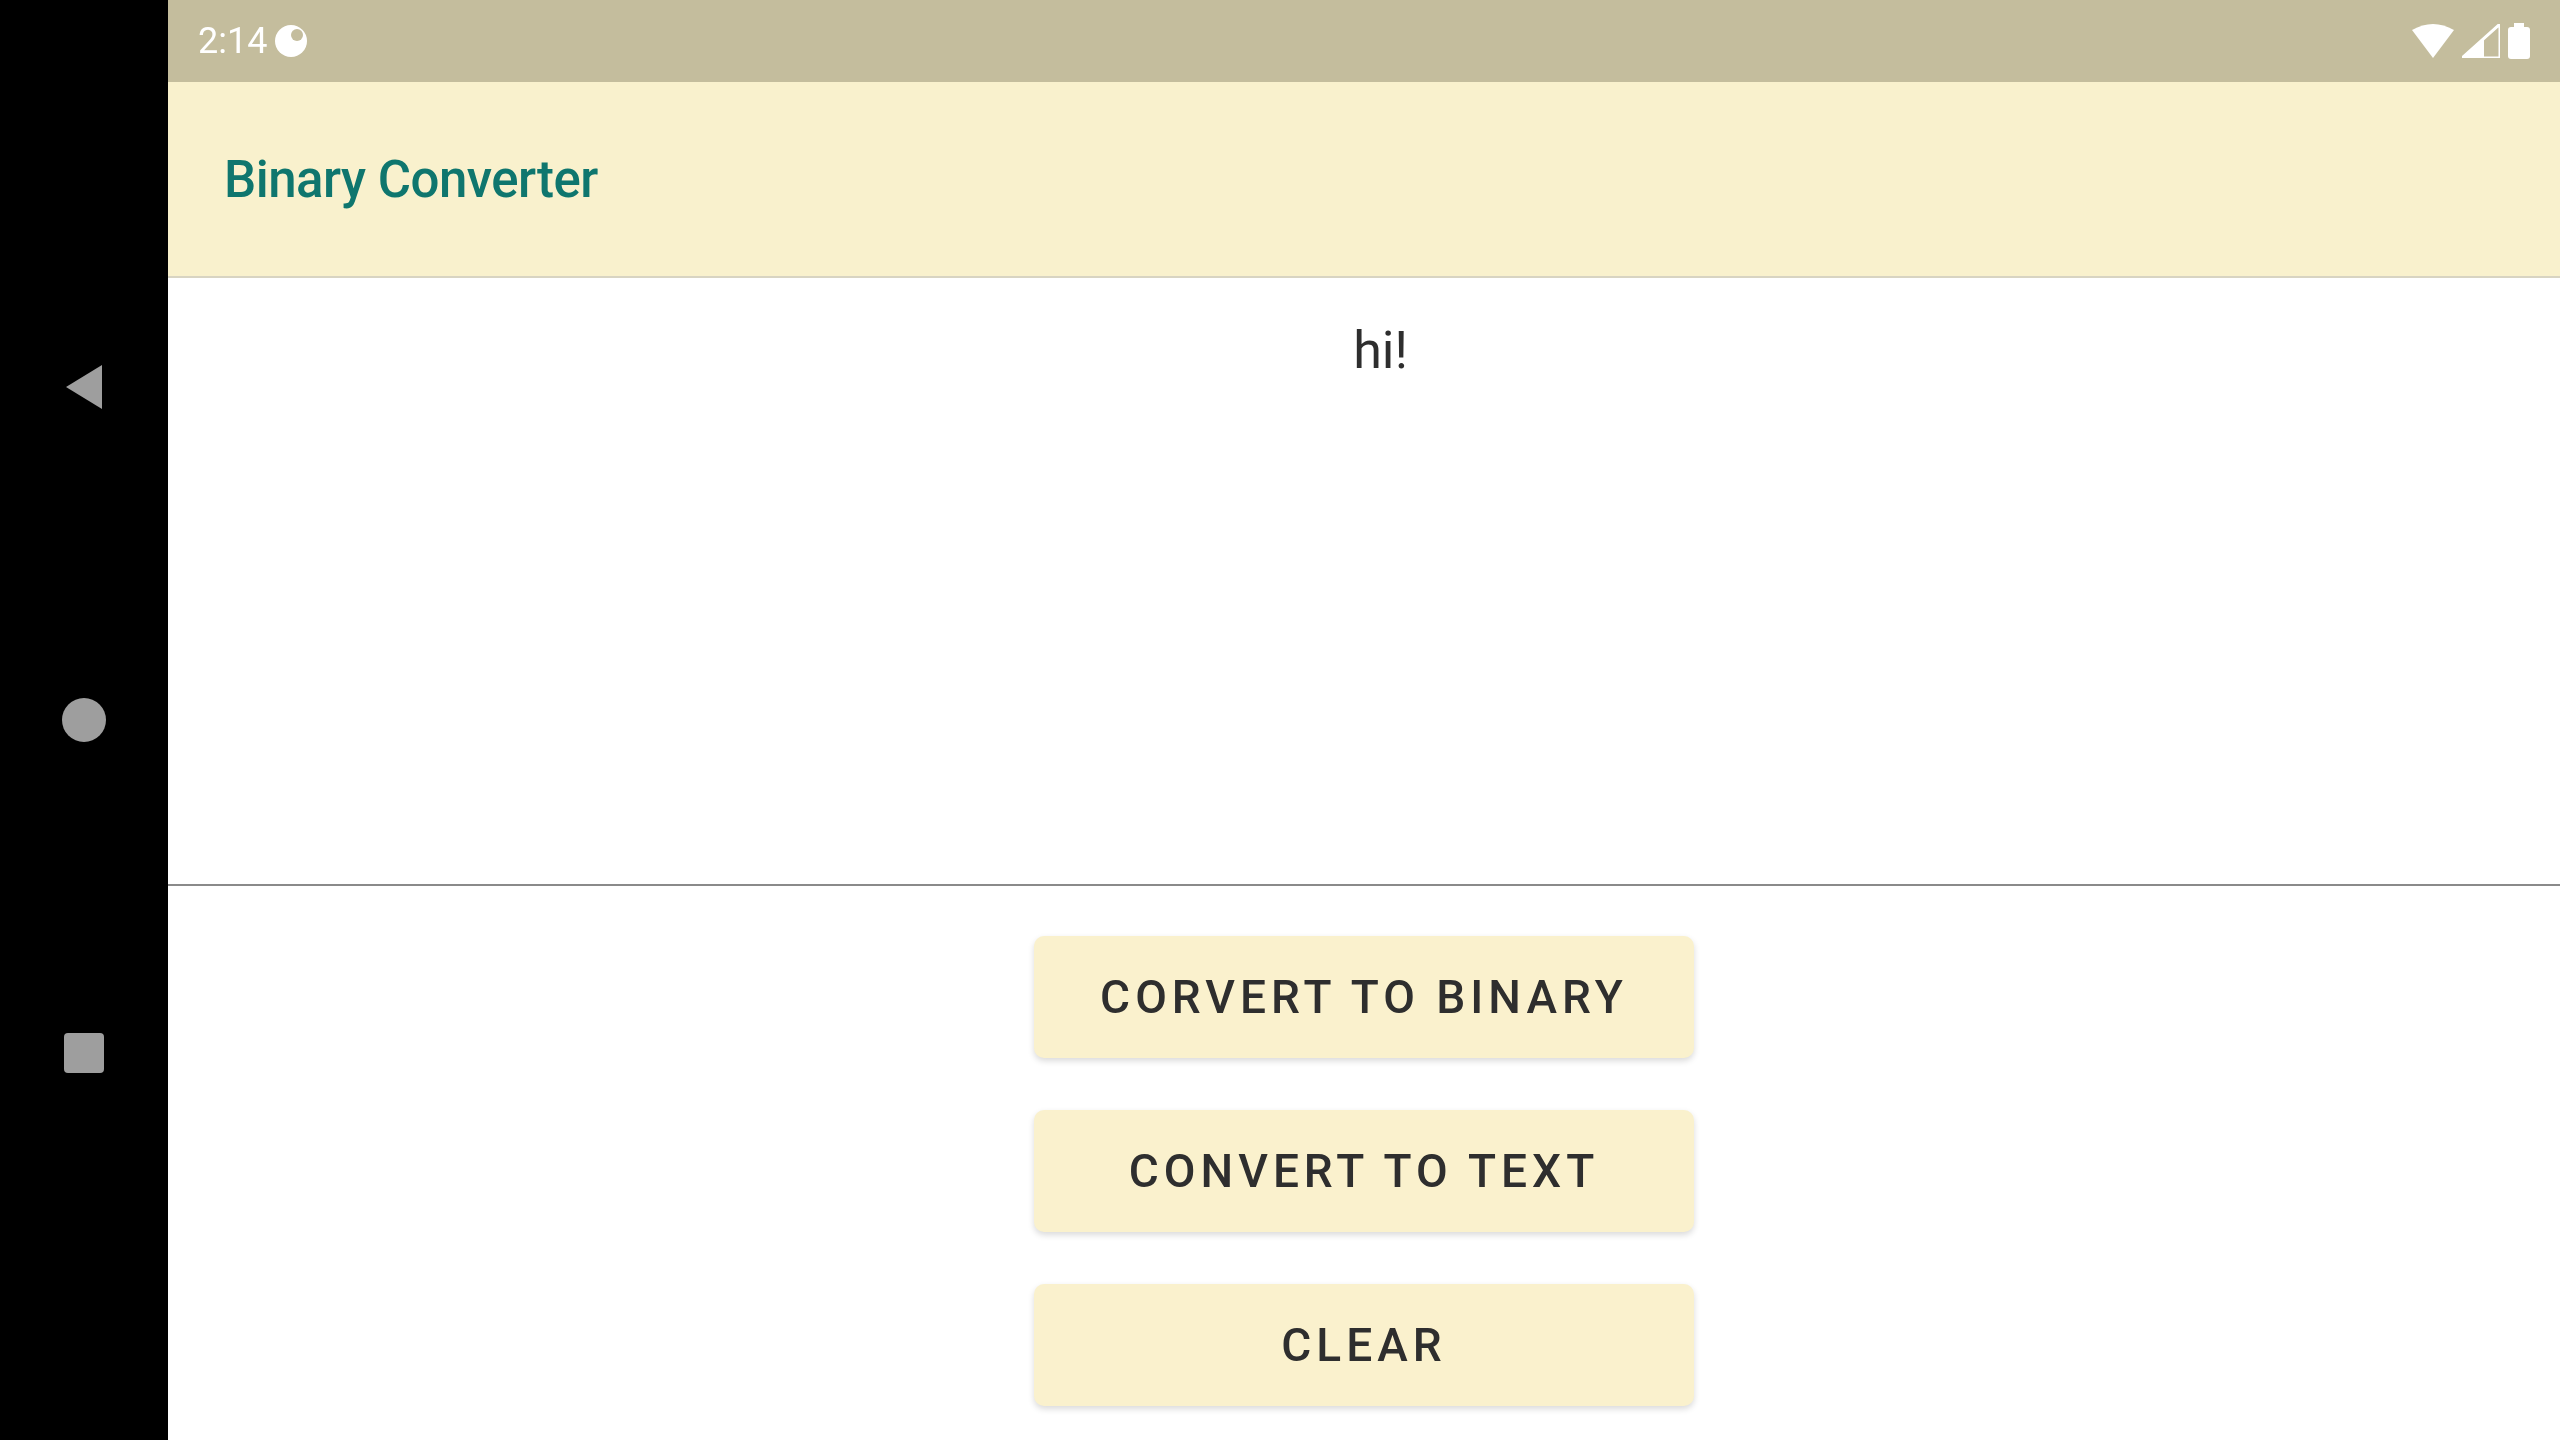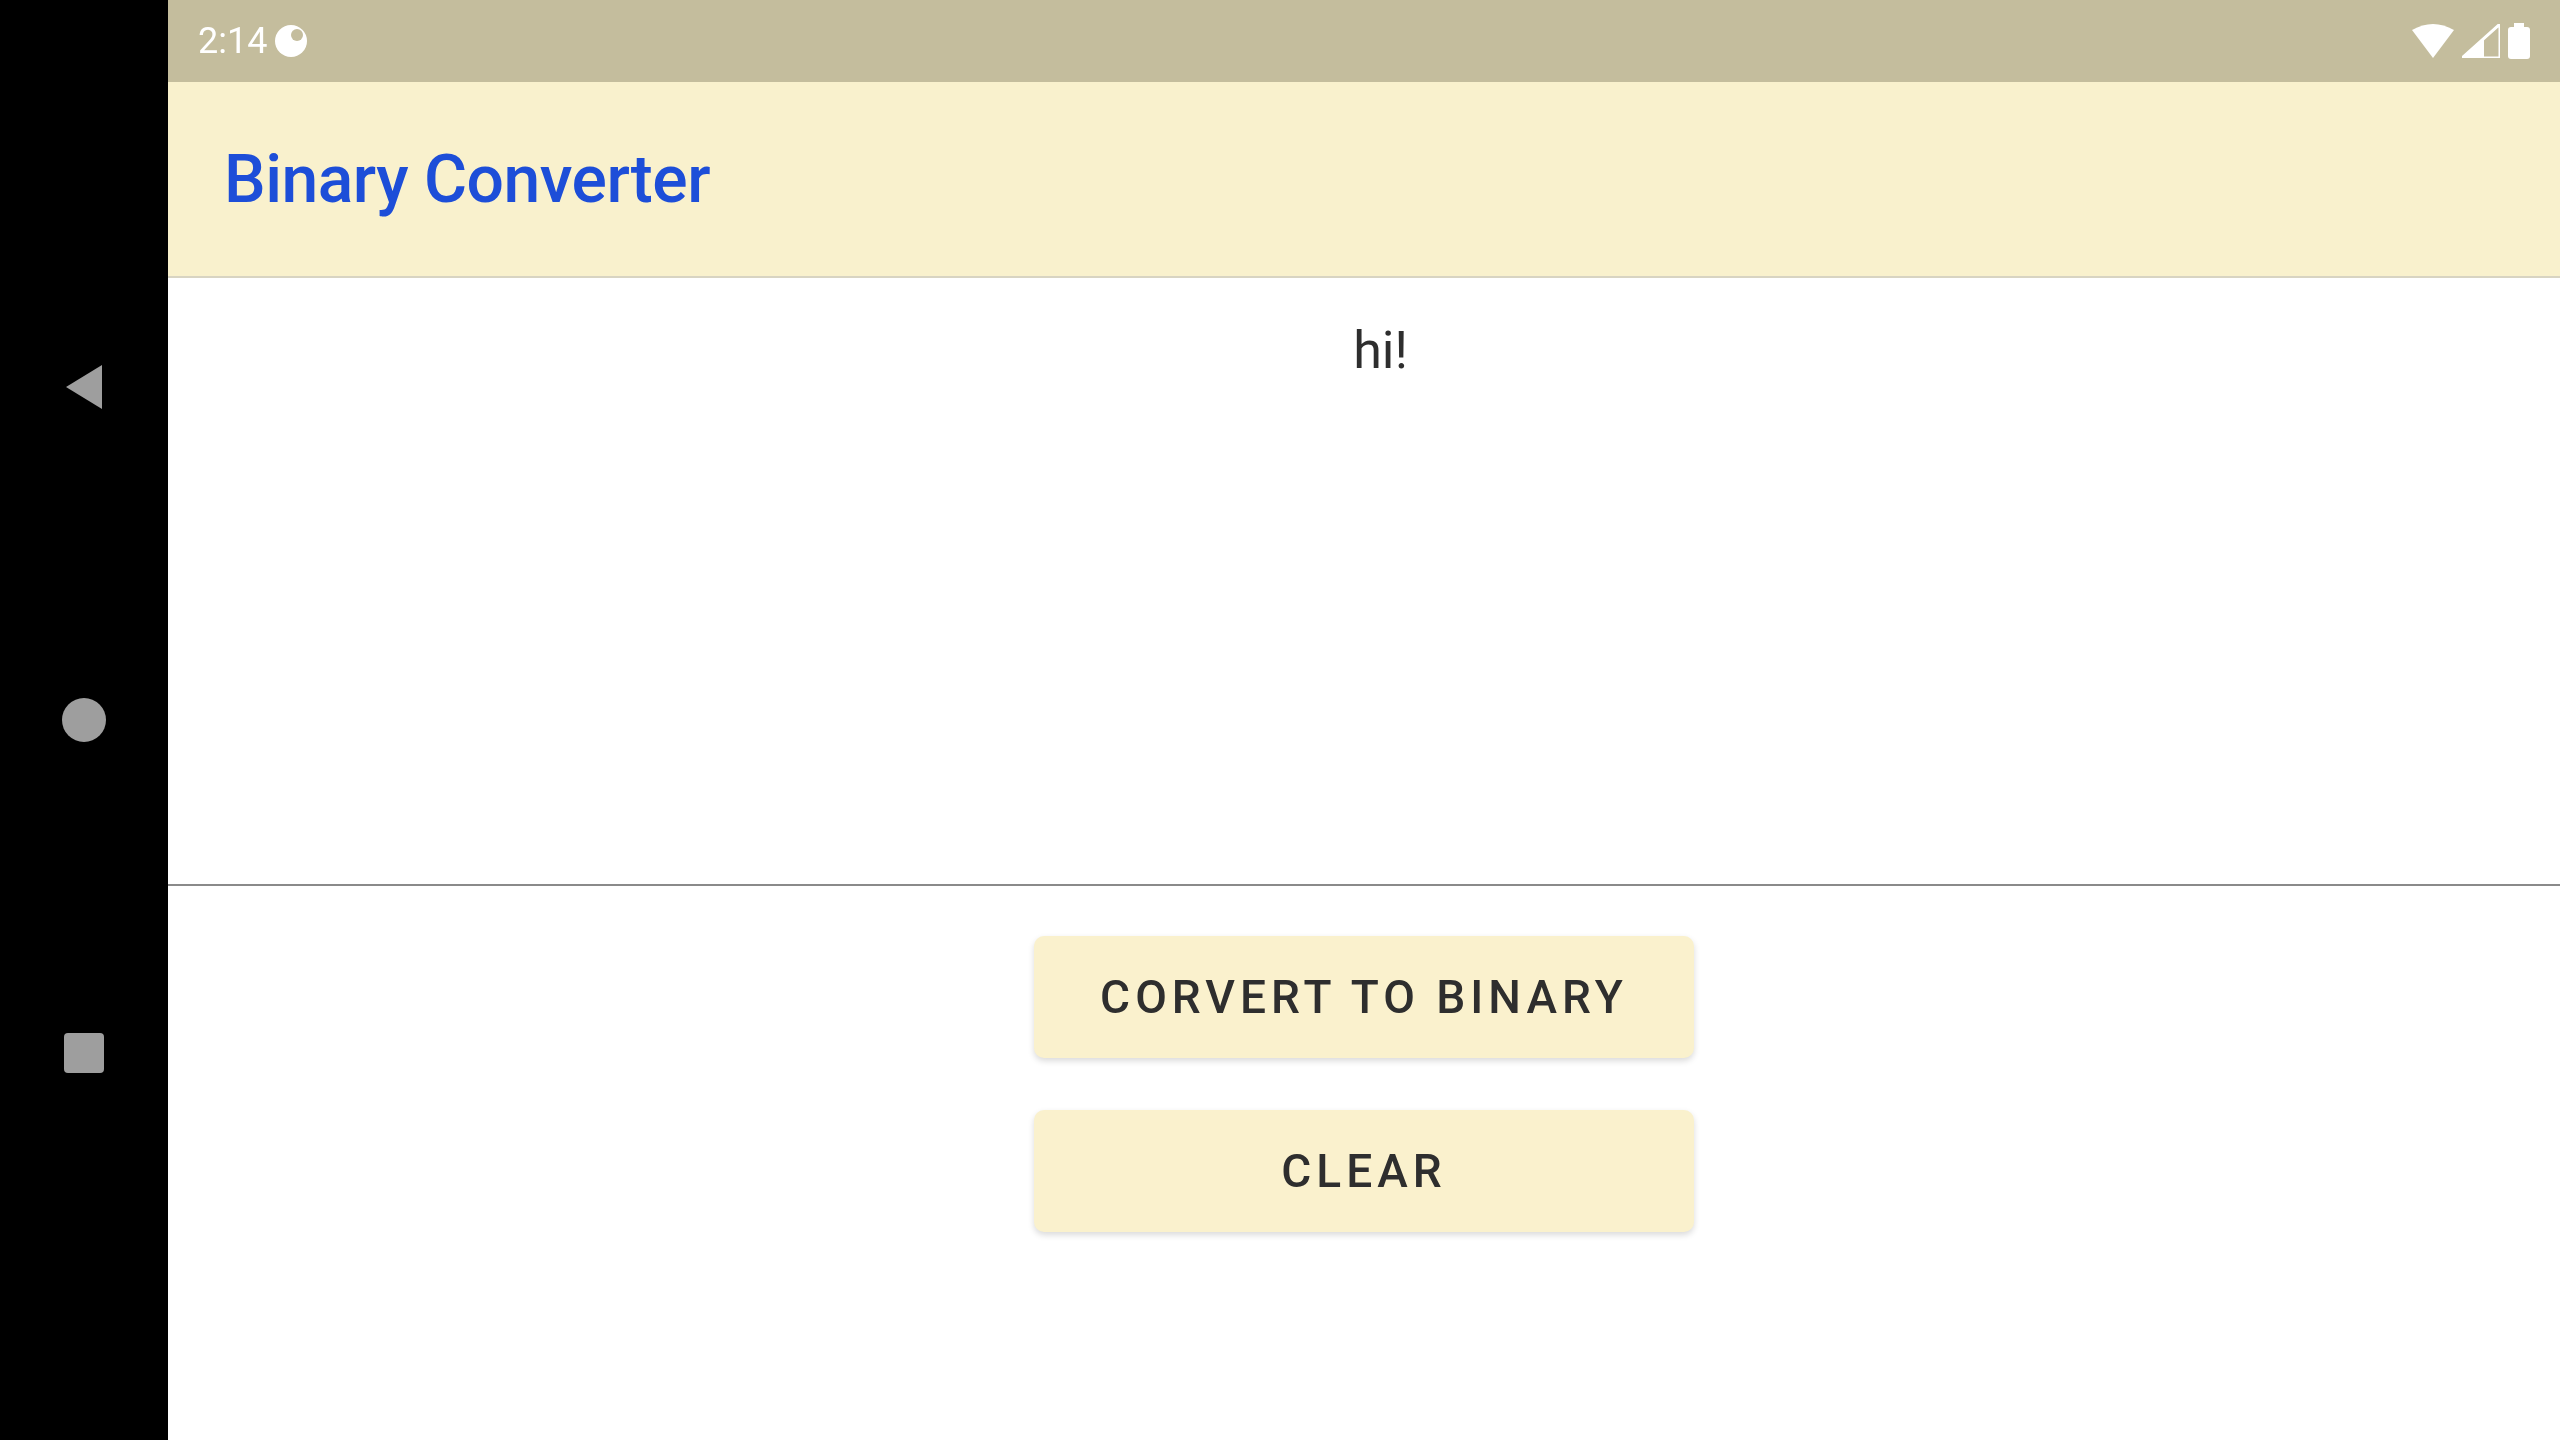--- a/index.html
+++ b/index.html
@@ -66,23 +66,23 @@
     }
     .app-bar {
       height: 196px;
       background: #f9f1cd;
       display: flex;
       align-items: center;
       padding: 0 56px;
       border-bottom: 2px solid #d8d4c2;
     }
     .app-title {
-      font-size: 66px;
+      font-size: 51px;
       font-weight: 500;
-      color: #1d4ed8;
+      color: #0f766e;
       letter-spacing: -0.5px;
       text-align: center;
     }
     .content {
       flex: 1;
       display: flex;
       flex-direction: column;
       background: #fff;
     }
     .input-area {
@@ -188,18 +188,19 @@
     <div class="app-bar">
       <span class="app-title">Binary Converter</span>
     </div>
 
     <div class="content">
       <div class="input-area">
         <div class="input-text">hi!</div>
       </div>
       <div class="buttons-area">
         <button class="action-button">CORVERT TO BINARY</button>
+        <button class="action-button">CONVERT TO TEXT</button>
         <button class="action-button">CLEAR</button>
       </div>
     </div>
 
   </div>
 </div>
 
 </body></html>

